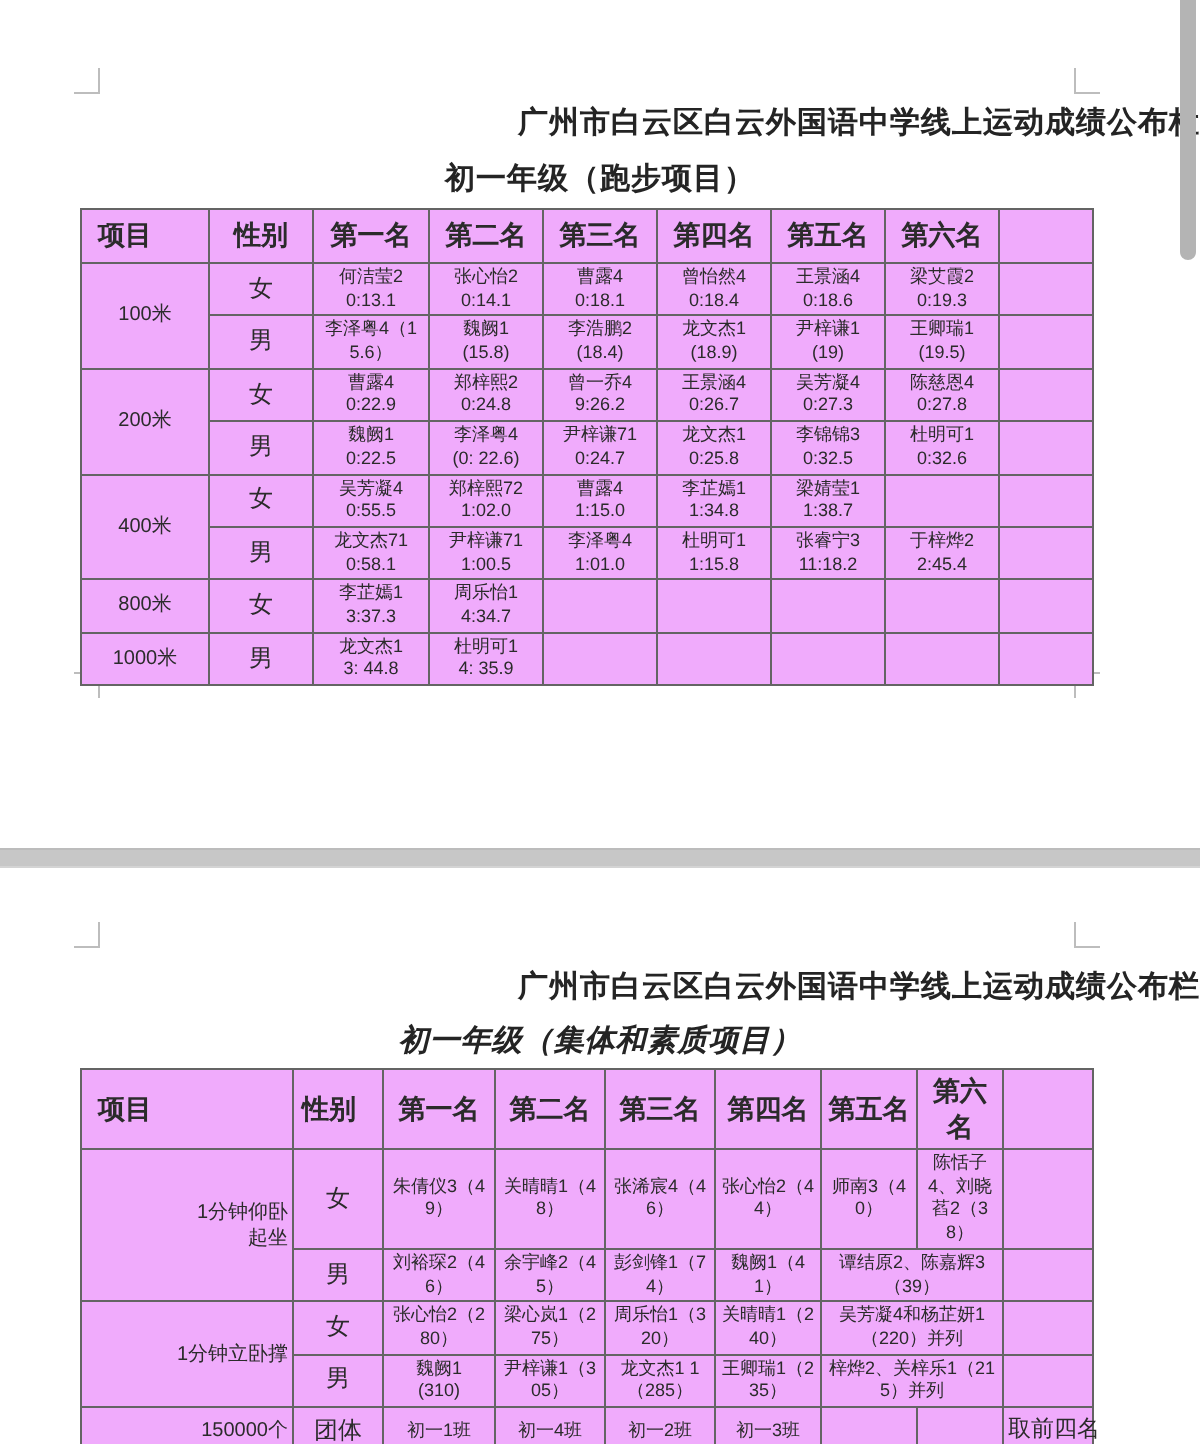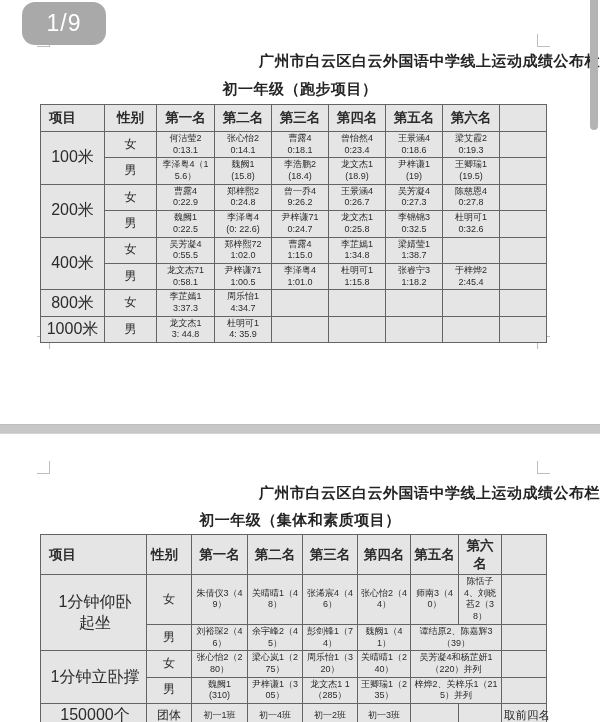--- a/index.html
+++ b/index.html
@@ -28,45 +28,45 @@
   
   .doc-title{
     position:absolute;left:0;width:600px;text-align:right;
     font-size:15px;font-weight:bold;color:#242424;letter-spacing:0.5px;
   }
   .doc-subtitle{
     position:absolute;left:0;width:600px;text-align:center;
     font-size:15px;font-weight:bold;color:#242424;letter-spacing:0.5px;
   }
   #t1-title{top:52px;} #t1-sub{top:80px;}
-  #t2-title{top:484px;} #t2-sub{top:511px;}
+  #t2-title{top:484px;} #t2-sub{top:511px;font-style:italic;}
 
   
   table{
     position:absolute;left:40px;width:506px;
     border-collapse:collapse;table-layout:fixed;
-    background:#e5e5e5;
+    background:#f0abfc;
   }
   #table1{top:104px;}
   #table2{top:534px;}
   th,td{
     border:1px solid #646464;
     text-align:center;vertical-align:middle;
     padding:1px 2px;
     font-size:9px;line-height:1.3;
     white-space:pre-line;word-break:break-all;
     color:#2b2b2b;font-weight:normal;
   }
   th{font-size:13.5px;font-weight:bold;height:22px;padding:2px;}
   td{height:21px;}
-  td.item{font-size:16px;}
+  td.item{font-size:10px;}
   td.gender{font-size:12px;}
   td.note{font-size:11.5px;white-space:nowrap;}
   th:first-child{text-align:left;padding-left:8px;}
-  #table2 td.item{text-align:center;padding-left:5px;}
+  #table2 td.item{text-align:right;padding-left:5px;}
   #table2 th:nth-child(2){text-align:left;padding-left:4px;}
 
   
   .cm{position:absolute;width:12px;height:12px;}
   .cm-tl{border-right:1px solid #bdbdbd;border-bottom:1px solid #bdbdbd;}
   .cm-tr{border-left:1px solid #bdbdbd;border-bottom:1px solid #bdbdbd;}
   .cm-bl{border-right:1px solid #bdbdbd;border-top:1px solid #bdbdbd;}
   .cm-br{border-left:1px solid #bdbdbd;border-top:1px solid #bdbdbd;}
 
   
@@ -119,21 +119,21 @@
           <tr>
             <td rowspan="2" class="item">100米</td>
             <td class="gender">女</td>
             <td>何洁莹2
 0:13.1</td>
             <td>张心怡2
 0:14.1</td>
             <td>曹露4
 0:18.1</td>
             <td>曾怡然4
-0:23.4</td>
+0:18.4</td>
             <td>王景涵4
 0:18.6</td>
             <td>梁艾霞2
 0:19.3</td>
             <td></td>
           </tr>
           <tr>
             <td class="gender">男</td>
             <td>李泽粤4（15.6）</td>
             <td>魏阙1
@@ -201,21 +201,21 @@
             <td class="gender">男</td>
             <td>龙文杰71
 0:58.1</td>
             <td>尹梓谦71
 1:00.5</td>
             <td>李泽粤4
 1:01.0</td>
             <td>杜明可1
 1:15.8</td>
             <td>张睿宁3
-1:18.2</td>
+11:18.2</td>
             <td>于梓烨2
 2:45.4</td>
             <td></td>
           </tr>
           <tr>
             <td class="item">800米</td>
             <td class="gender">女</td>
             <td>李芷嫣1
 3:37.3</td>
             <td>周乐怡1
@@ -327,18 +327,15 @@
             <td>初一2班</td>
             <td>初一3班</td>
             <td></td>
             <td></td>
             <td class="note">取前四名</td>
           </tr>
         </tbody>
       </table>
   </div>
 
-  <div class="badge">
-    <span>1/9</span>
-  </div>
   <div class="scroll-thumb"></div>
 
 </div>
 
 </body></html>

